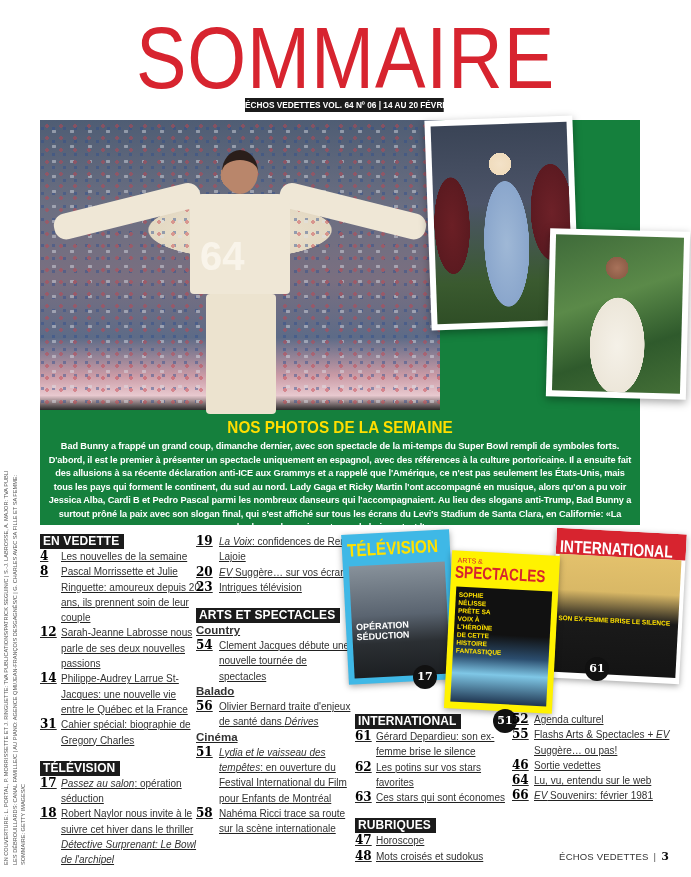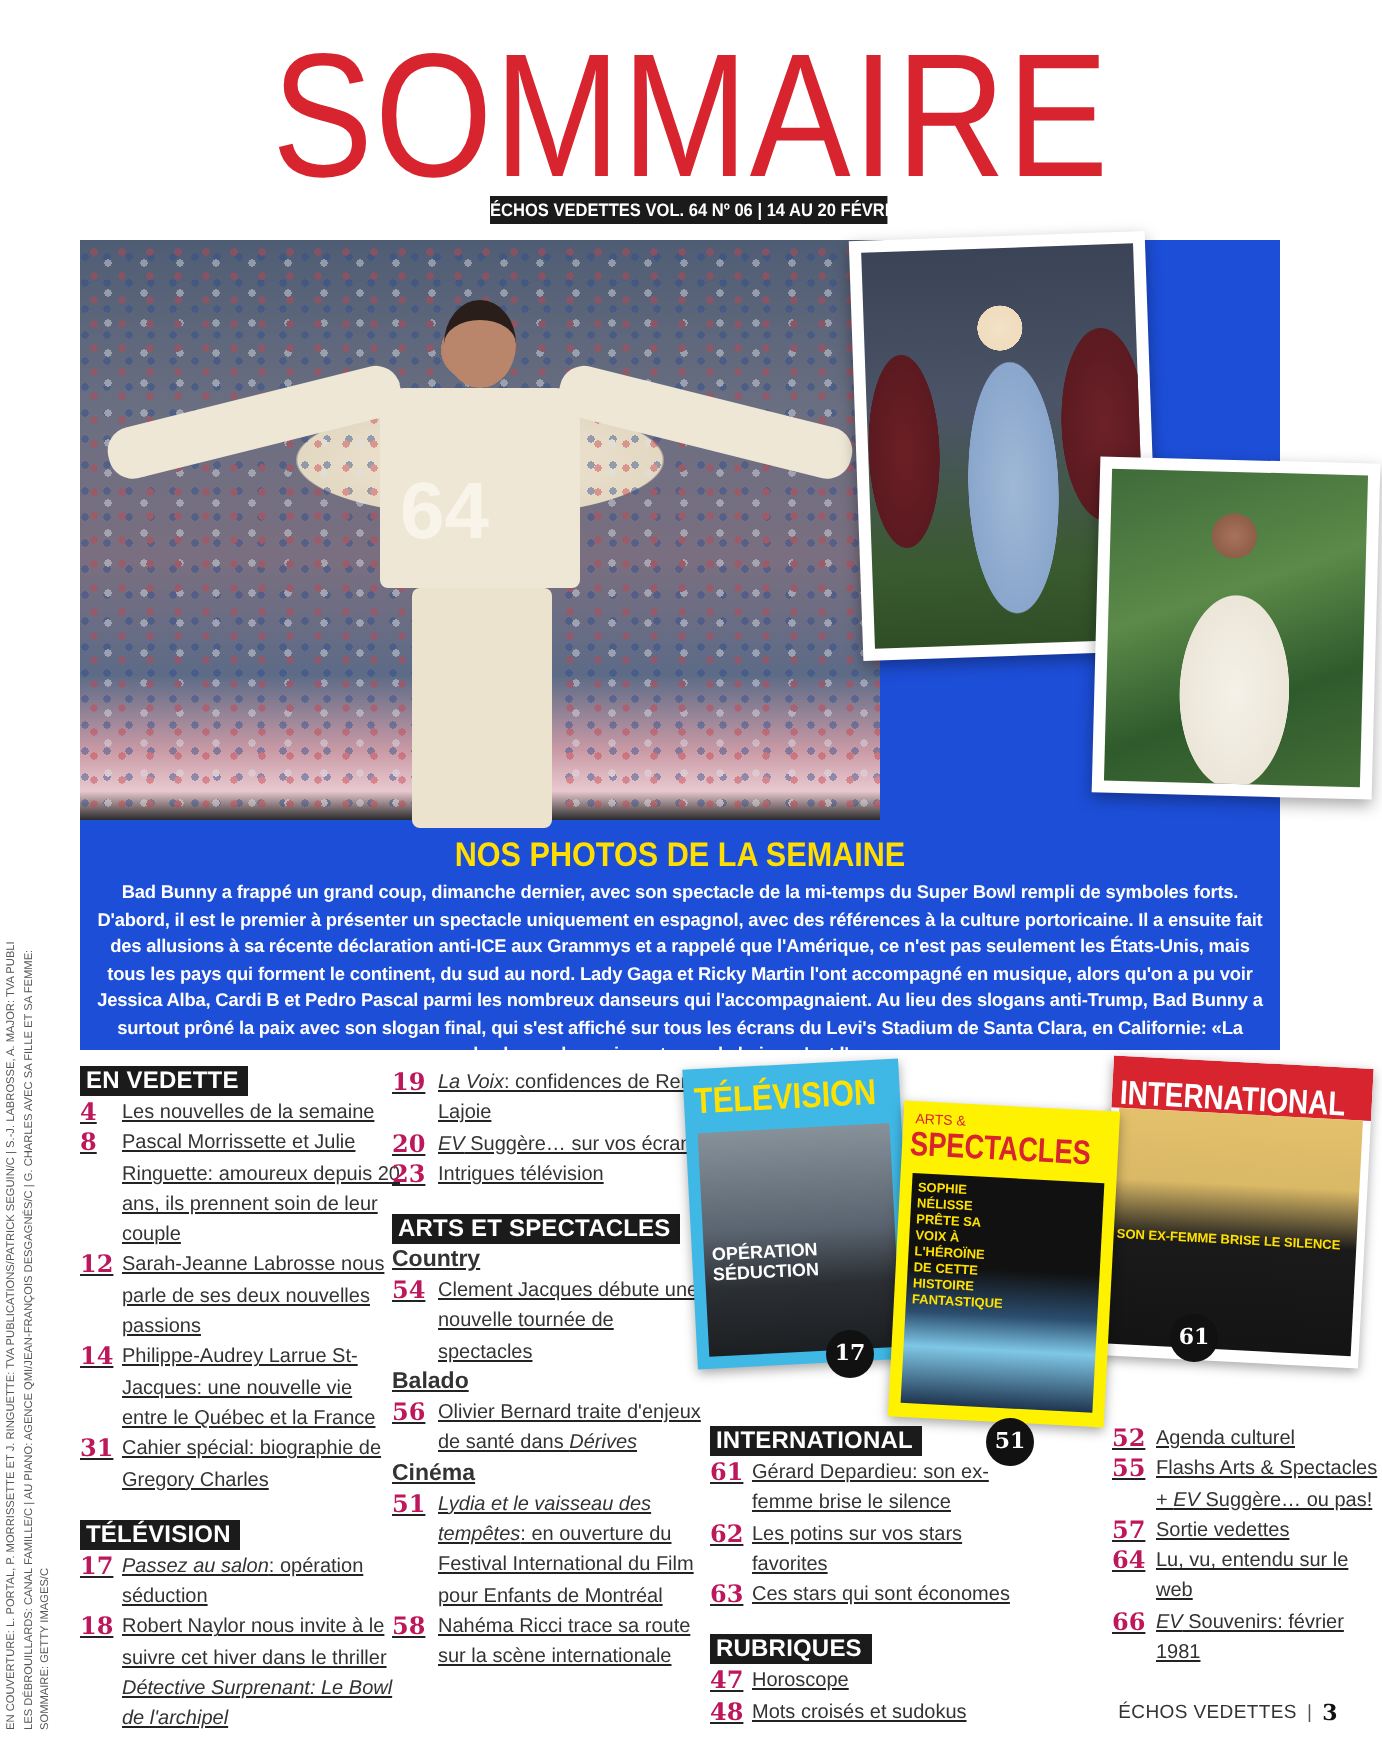--- a/index.html
+++ b/index.html
@@ -28,21 +28,21 @@
     position: absolute; left: 0; top: 745px; width: 745px; height: 36px;
     transform: rotate(-90deg); transform-origin: top left;
     font-size: 5.6px; line-height: 8.5px; color: #555; letter-spacing: 0;
     font-family: "Liberation Sans Narrow","Liberation Sans", sans-serif;
     white-space: nowrap; overflow: hidden;
   }
 
   
   .hero {
     position: absolute; left: 40px; top: 120px; width: 600px; height: 405px;
-    background: #1d4ed8; overflow: hidden;
+    background: #15803d; overflow: hidden;
   }
   .hero-photo {
     position: absolute; left: 0; top: 0; width: 400px; height: 290px;
     background:
       radial-gradient(ellipse 40px 120px at 195px 200px, #f1ead9 0%, #e6dcc7 60%, transparent 61%),
       radial-gradient(ellipse 130px 40px at 200px 110px, #efe7d5 0%, #e3d8c2 70%, transparent 71%),
       radial-gradient(circle 18px at 195px 55px, #c99a7f 0%, #b4846a 80%, transparent 81%),
       linear-gradient(180deg, #4f5d74 0%, #6b6f82 30%, #7a6f80 55%, #5d6b87 75%, #c99aa5 88%, #e8c9cf 95%, #2a2a2a 100%);
   }
   .hero-photo .crowd {
@@ -100,35 +100,35 @@
   }
 
   
   .col { position: absolute; text-decoration: underline; }
   .sec-head {
     display: inline-block; background: #1b1b1b; color: #fff; font-weight: 700;
     font-size: 12px; line-height: 15px; padding: 0 5px 0 3px; letter-spacing: 0.1px;
   }
   .entry { display: flex; font-size: 10px; line-height: 15.3px; color: #333; }
   .entry .num {
-    flex: 0 0 24px; color: #be185d; font-family: "DejaVu Serif", serif; font-weight: 700;
+    flex: 0 0 24px; color: #000000; font-family: "DejaVu Serif", serif; font-weight: 700;
     font-size: 12px; line-height: 15px;
   }
   .entry .txt { flex: 1; }
   .entry .txt i { font-style: italic; }
   .subhead { font-size: 11.5px; font-weight: 700; color: #333; line-height: 15px; }
 
   .col-1 { left: 40px; top: 531px; width: 160px; }
   .col-1 .entry .num { flex-basis: 21px; }
   .col-2 { left: 196px; top: 534px; width: 160px; }
   .col-2 .entry .num { flex-basis: 23px; }
   .col-3 { left: 355px; top: 711px; width: 160px; }
   .col-3 .entry .num { flex-basis: 21px; }
   .col-4 { left: 512px; top: 712px; width: 180px; }
-  .col-4 .entry .num { flex-basis: 22px; margin-left: 44px; }
+  .col-4 .entry .num { flex-basis: 22px; }
 
   
   .spread { position: absolute; box-shadow: 0 2px 6px rgba(0,0,0,0.35); overflow: hidden; }
   .sp-tv { left: 345px; top: 532px; width: 108px; height: 150px; background: #3fb8e6; transform: rotate(-3deg); }
   .sp-tv .head { color: #ffe100; font-weight: 700; font-size: 18px; line-height: 20px; padding: 6px 4px 0 6px; transform: scaleX(0.85); transform-origin: left; }
   .sp-tv .body { position: absolute; left: 6px; top: 32px; width: 96px; height: 112px;
     background: linear-gradient(180deg, #87919a 0%, #5a6470 45%, #2b2f33 70%, #1c1f22 100%); }
   .sp-tv .body .hl { position: absolute; left: 4px; top: 56px; color: #fff; font-size: 9px; font-weight: 700; }
 
   .sp-arts { left: 448px; top: 553px; width: 108px; height: 158px; background: #fff200; transform: rotate(3deg); }
@@ -325,21 +325,21 @@
 <div class="col col-4">
   <div class="entry">
       <span class="num">52</span>
       <span class="txt">Agenda culturel</span>
     </div>
   <div class="entry">
       <span class="num">55</span>
       <span class="txt"><span>Flashs Arts &amp; Spectacles + </span><i>EV</i><span> Suggère… ou pas!</span></span>
     </div>
   <div class="entry">
-      <span class="num">57</span>
+      <span class="num">46</span>
       <span class="txt">Sortie vedettes</span>
     </div>
   <div class="entry">
       <span class="num">64</span>
       <span class="txt">Lu, vu, entendu sur le web</span>
     </div>
   <div class="entry">
       <span class="num">66</span>
       <span class="txt"><i>EV</i><span> Souvenirs: février 1981</span></span>
     </div>

